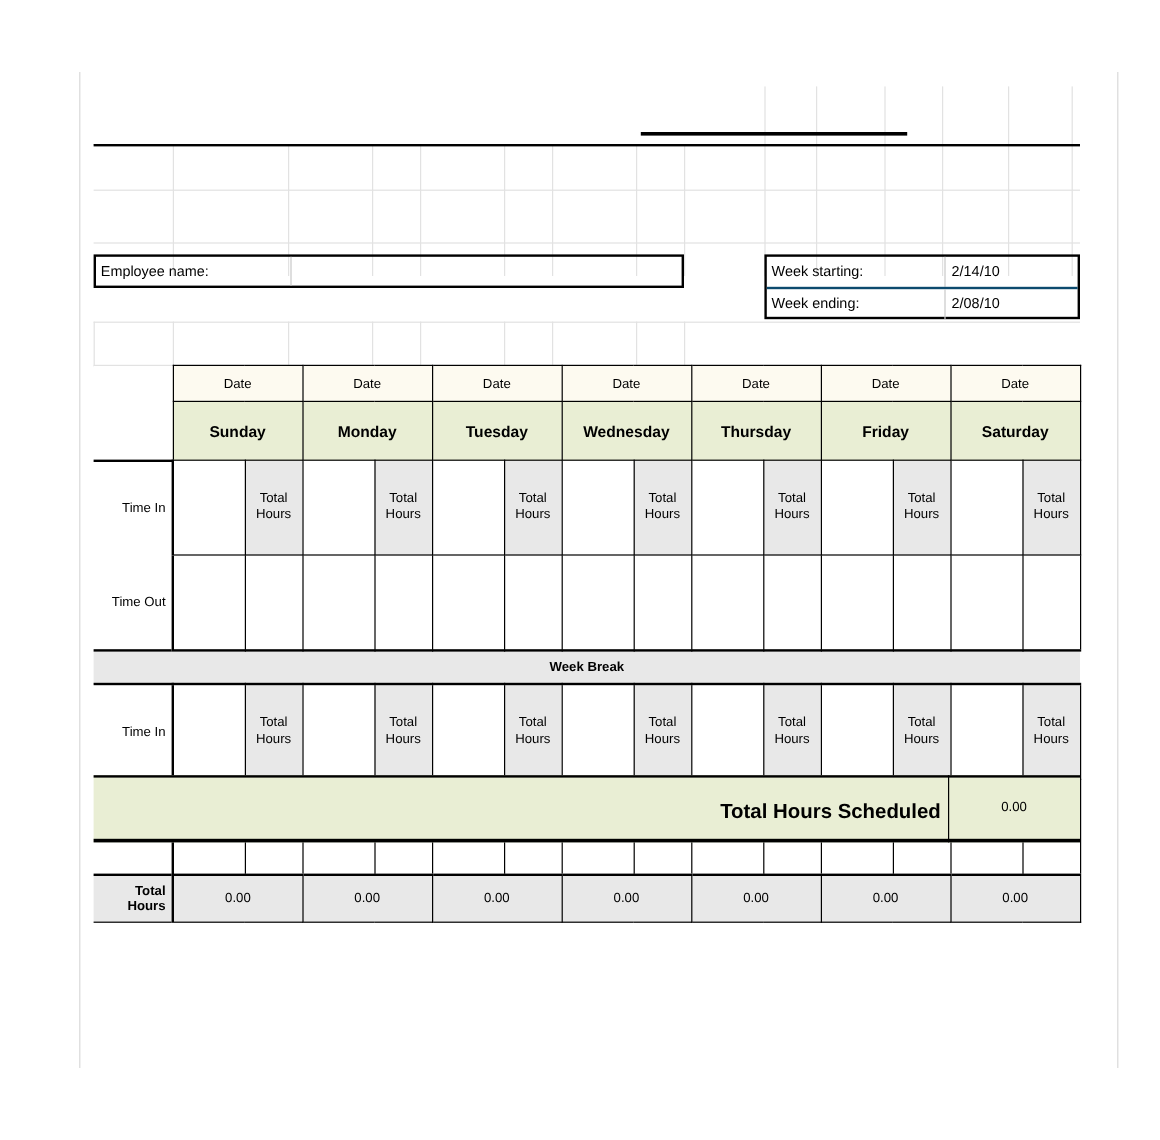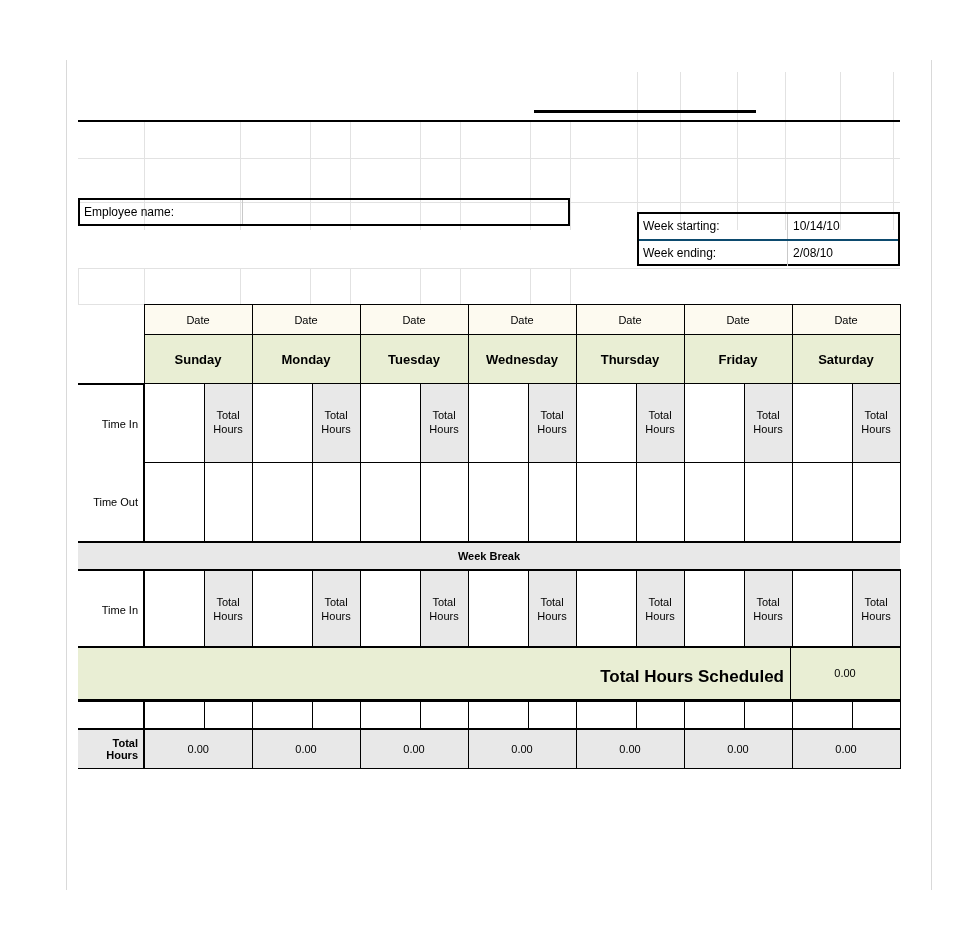--- a/index.html
+++ b/index.html
@@ -84,21 +84,21 @@
     top: 36px;
     width: 222px;
     height: 3px;
     background: #000000;
   }
 
   
   #employee-box {
     position: absolute;
     left: 0;
-    top: 124px;
+    top: 138px;
     width: 492px;
     height: 28px;
     border: 2px solid #000000;
     box-sizing: border-box;
   }
   #employee-label {
     position: absolute;
     left: 4px;
     top: 5px;
     font-size: 12px;
@@ -348,21 +348,21 @@
   <div id="employee-box">
     <span id="employee-label">Employee name:</span>
     <span id="employee-divider"></span>
     <span id="employee-value"></span>
   </div>
 
   <div id="week-box">
     <div class="week-row r0">
       <span class="week-label">Week starting:</span>
       <span class="week-divider"></span>
-      <span class="week-value">10/14/10</span>
+      <span class="week-value">2/14/10</span>
     </div>
     <div class="week-row r1">
       <span class="week-label">Week ending:</span>
       <span class="week-divider"></span>
       <span class="week-value">2/08/10</span>
     </div>
   </div>
 
   <div id="day-table">
     <table class="tbl">

